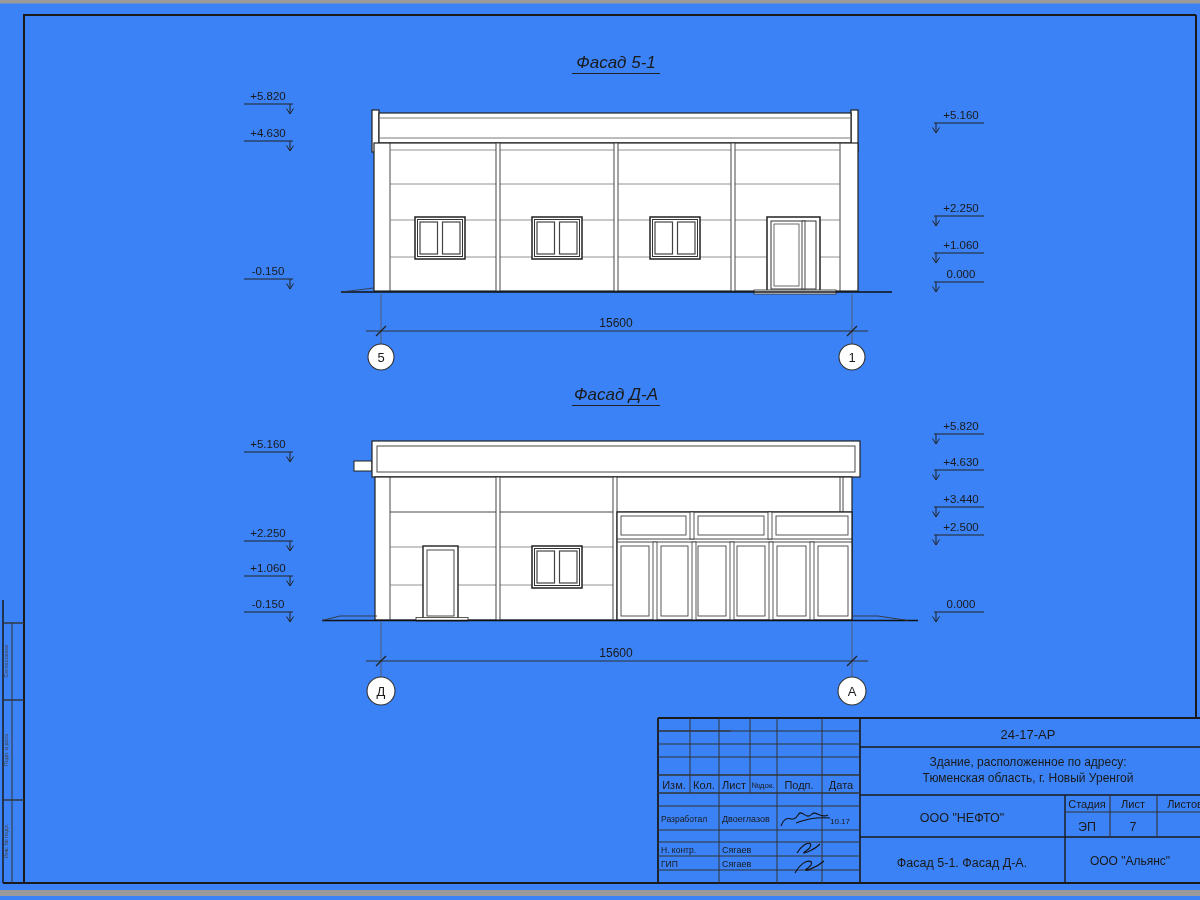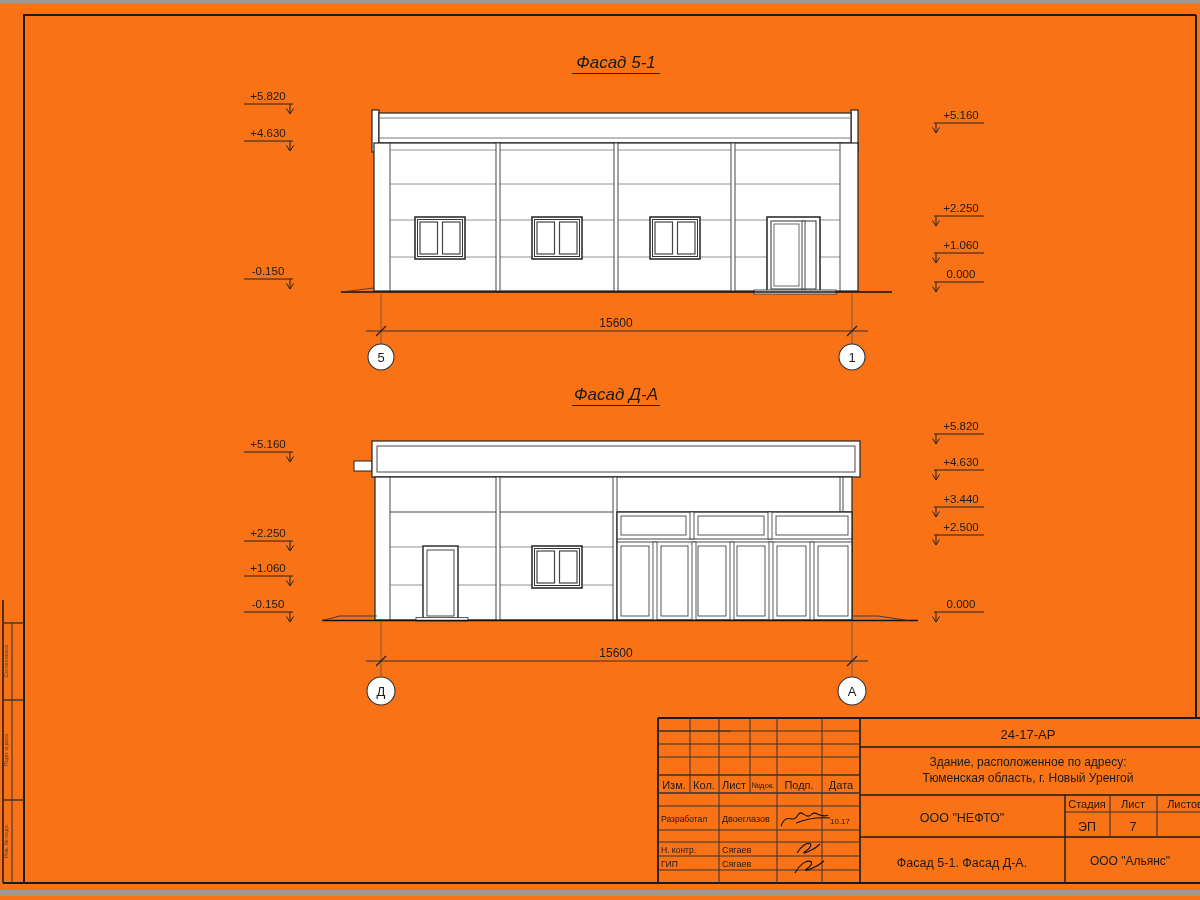--- a/index.html
+++ b/index.html
@@ -1,16 +1,16 @@
 <!DOCTYPE html>
 <html><head>
 <meta charset="utf-8">
 <style>
   html,body{margin:0;padding:0;background:#fff;}
-  #sheet{position:relative;width:1200px;height:900px;background:#f97316;overflow:hidden;}
+  #sheet{position:relative;width:1200px;height:900px;background:#3b82f6;overflow:hidden;}
   svg{display:block;}
   svg text{font-family:"Liberation Sans","DejaVu Sans",sans-serif;fill:#1a1a1a;}
   .ftitle{font-style:italic;font-size:17px;}
   .lvl{font-size:11.5px;}
   .dim{font-size:12px;}
   .axis{font-size:13px;}
   .tb-hdr{font-size:11px;}
   .tb-hdr-sm{font-size:8px;}
   .tb-role{font-size:8.5px;}
   .tb-name{font-size:9px;}

